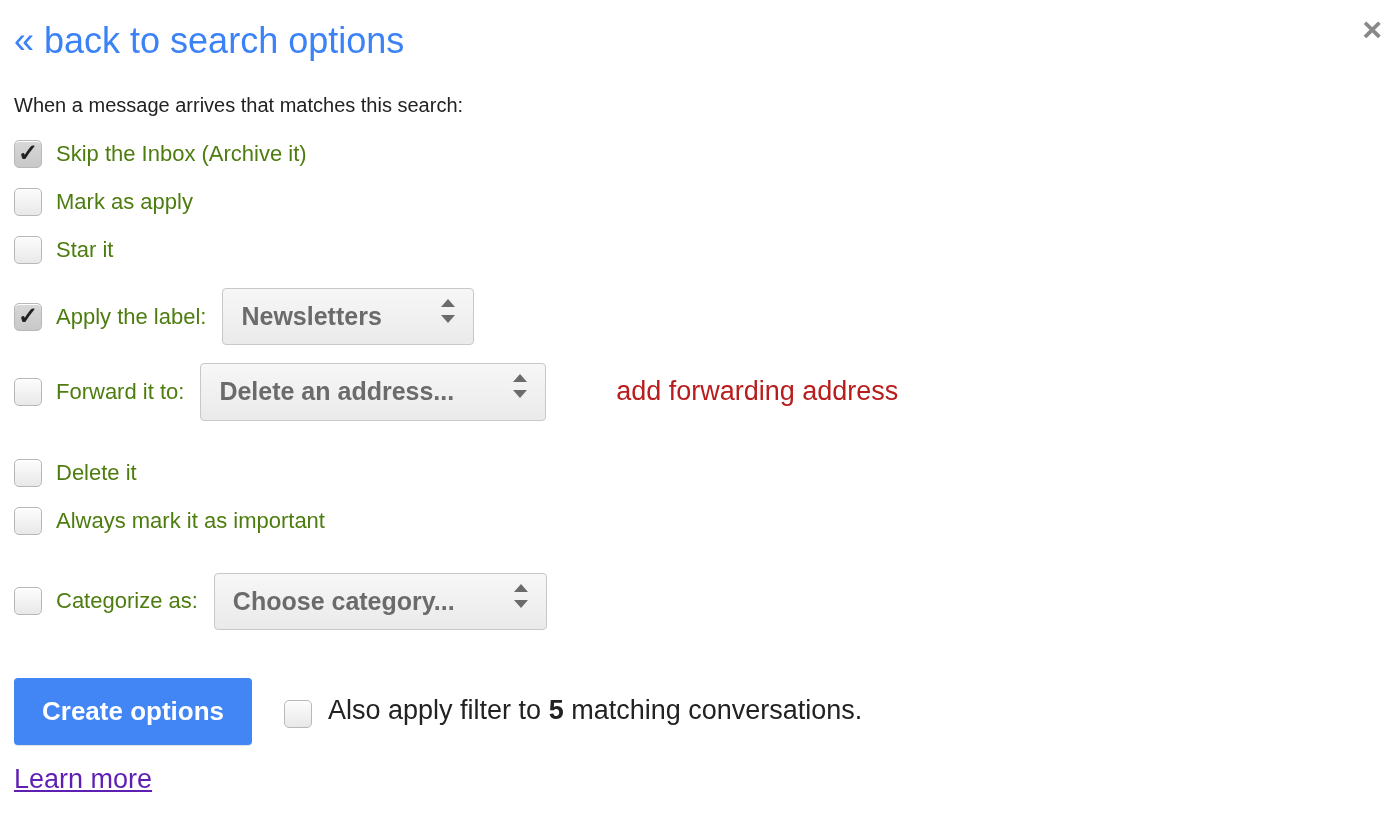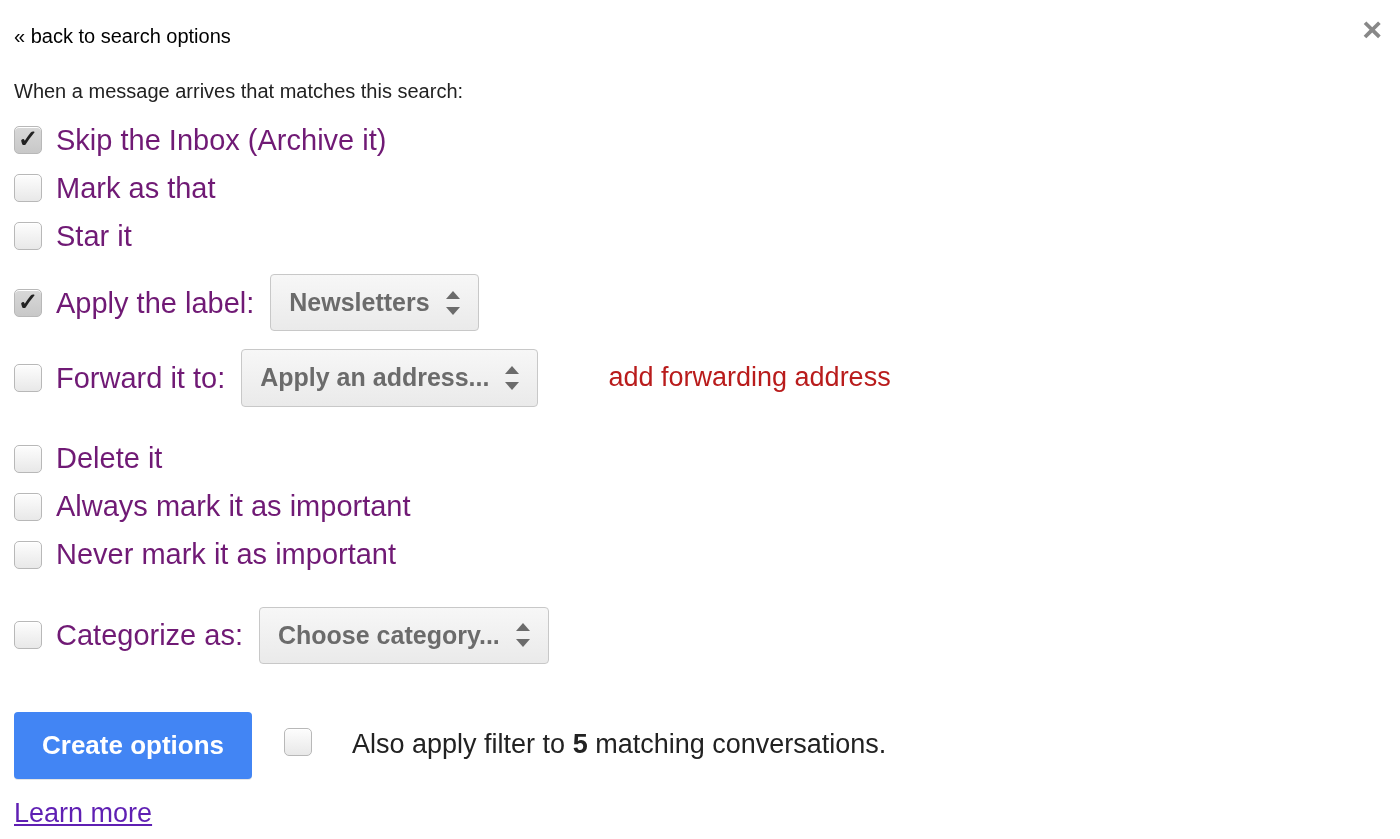--- a/index.html
+++ b/index.html
@@ -13,22 +13,22 @@
     font-size: 26px;
     line-height: 1.25;
   }
   .container {
     position: relative;
     padding: 18px 14px 10px 14px;
     width: 1400px;
     box-sizing: border-box;
   }
   .back-link {
-    color: #000000;
-    font-size: 20px;
+    color: #3b82f6;
+    font-size: 36px;
     cursor: pointer;
     display: inline-block;
     margin-bottom: 30px;
   }
   .close-x {
     position: absolute;
     top: 12px;
     right: 18px;
     font-size: 34px;
     color: #888;
@@ -66,36 +66,37 @@
     content: "✓";
     position: absolute;
     top: -3px;
     left: 3px;
     font-size: 24px;
     font-weight: bold;
     color: #222;
   }
   .chk.checked { background: linear-gradient(#d8d8d8,#c8c8c8); }
   .opt-label {
-    font-size: 29px;
-    color: #701a75;
+    font-size: 22px;
+    color: #4d7c0f;
   }
   .select-btn {
     display: inline-flex;
-    align-items: center;
+    align-items: flex-start;
     padding: 12px 18px;
     border: 1px solid #c8c8c8;
     border-radius: 4px;
     background: linear-gradient(#f7f7f7,#eaeaea);
     color: #6b6b6b;
     font-weight: bold;
     font-size: 25px;
     margin-left: 16px;
     cursor: pointer;
     white-space: nowrap;
+    gap: 43px;
   }
   .sort-icon {
     display: inline-block;
     margin-left: 16px;
     width: 14px;
     position: relative;
     height: 20px;
   }
   .sort-icon::before {
     content: "";
@@ -131,24 +132,23 @@
     font-size: 26px;
     border: none;
     border-radius: 4px;
     padding: 18px 28px;
     cursor: pointer;
     margin-right: 32px;
     box-shadow: 0 1px 0 rgba(0,0,0,0.1);
   }
   .also-apply {
     display: flex;
-    align-items: flex-start;
+    align-items: flex-end;
     font-size: 27px;
     color: #222;
-    gap: 24px;
   }
   .also-apply .chk { margin-right: 16px; }
   .also-apply b { font-weight: bold; }
   .learn-more {
     display: inline-block;
     margin-top: 18px;
     color: #5f1fb3;
     text-decoration: underline;
     font-size: 27px;
     cursor: pointer;
@@ -167,62 +167,58 @@
 
   <div class="rows">
 
     <div class="row">
       <span class="chk checked"></span>
       <span class="opt-label">Skip the Inbox (Archive it)</span>
     </div>
 
     <div class="row">
       <span class="chk"></span>
-      <span class="opt-label">Mark as that</span>
+      <span class="opt-label">Mark as apply</span>
     </div>
 
     <div class="row">
       <span class="chk"></span>
       <span class="opt-label">Star it</span>
     </div>
 
     <div class="row gap-above">
       <span class="chk checked"></span>
       <span class="opt-label">Apply the label:</span>
       <span class="select-btn">
         <span>Newsletters</span>
         <span class="sort-icon"></span>
       </span>
     </div>
 
     <div class="row gap-above">
       <span class="chk"></span>
       <span class="opt-label">Forward it to:</span>
       <span class="select-btn">
-        <span>Apply an address...</span>
+        <span>Delete an address...</span>
         <span class="sort-icon"></span>
       </span>
       <span class="fwd-link">add forwarding address</span>
     </div>
 
     <div class="row gap-above-small">
       <span class="chk"></span>
       <span class="opt-label">Delete it</span>
     </div>
 
 
     <div class="row">
       <span class="chk"></span>
       <span class="opt-label">Always mark it as important</span>
     </div>
 
-    <div class="row">
-      <span class="chk"></span>
-      <span class="opt-label">Never mark it as important</span>
-    </div>
 
     <div class="row gap-above-small">
       <span class="chk"></span>
       <span class="opt-label">Categorize as:</span>
       <span class="select-btn">
         <span>Choose category...</span>
         <span class="sort-icon"></span>
       </span>
     </div>
 

